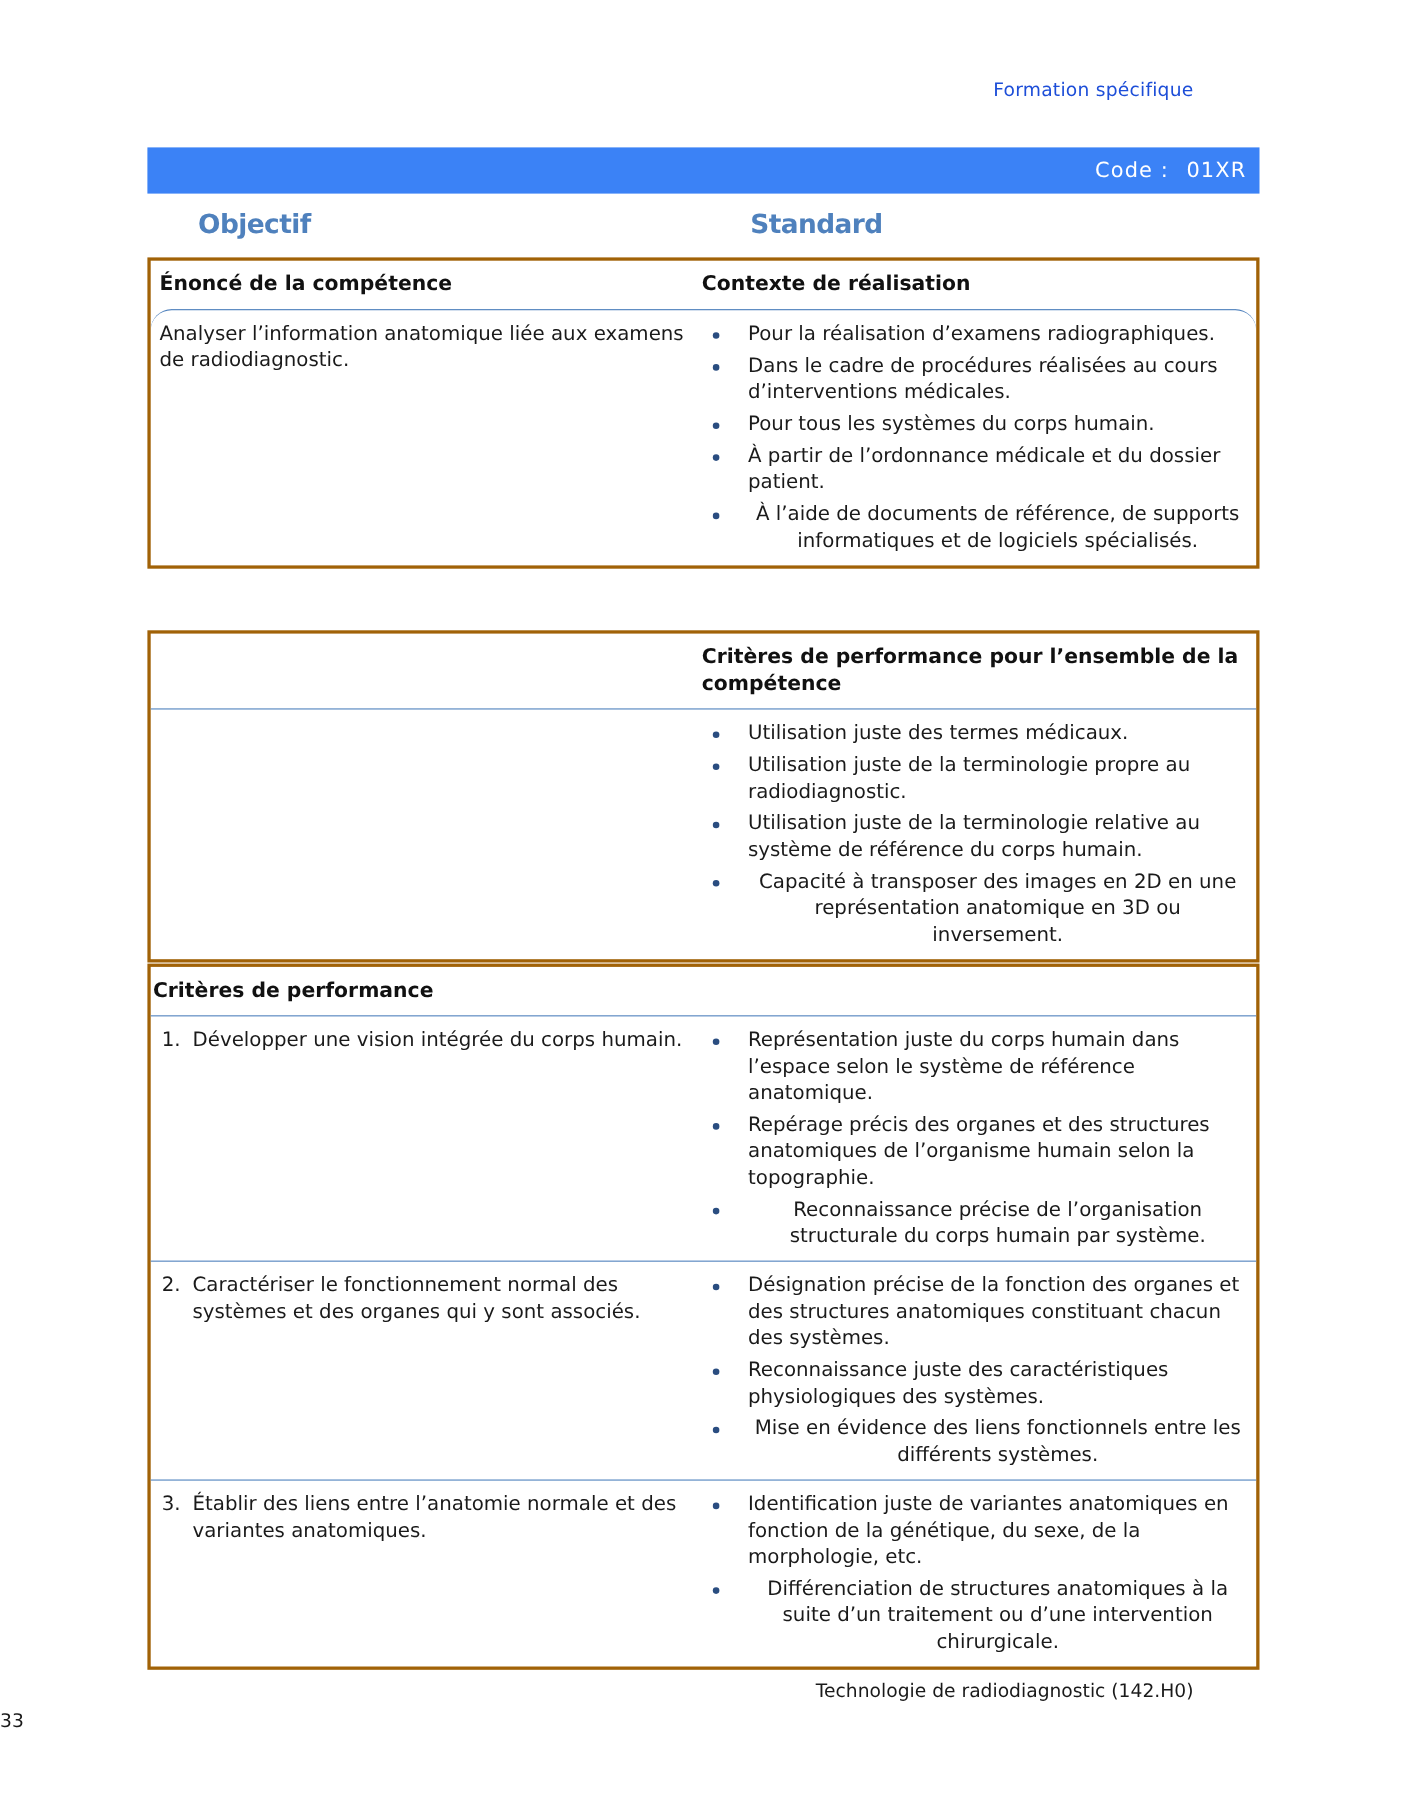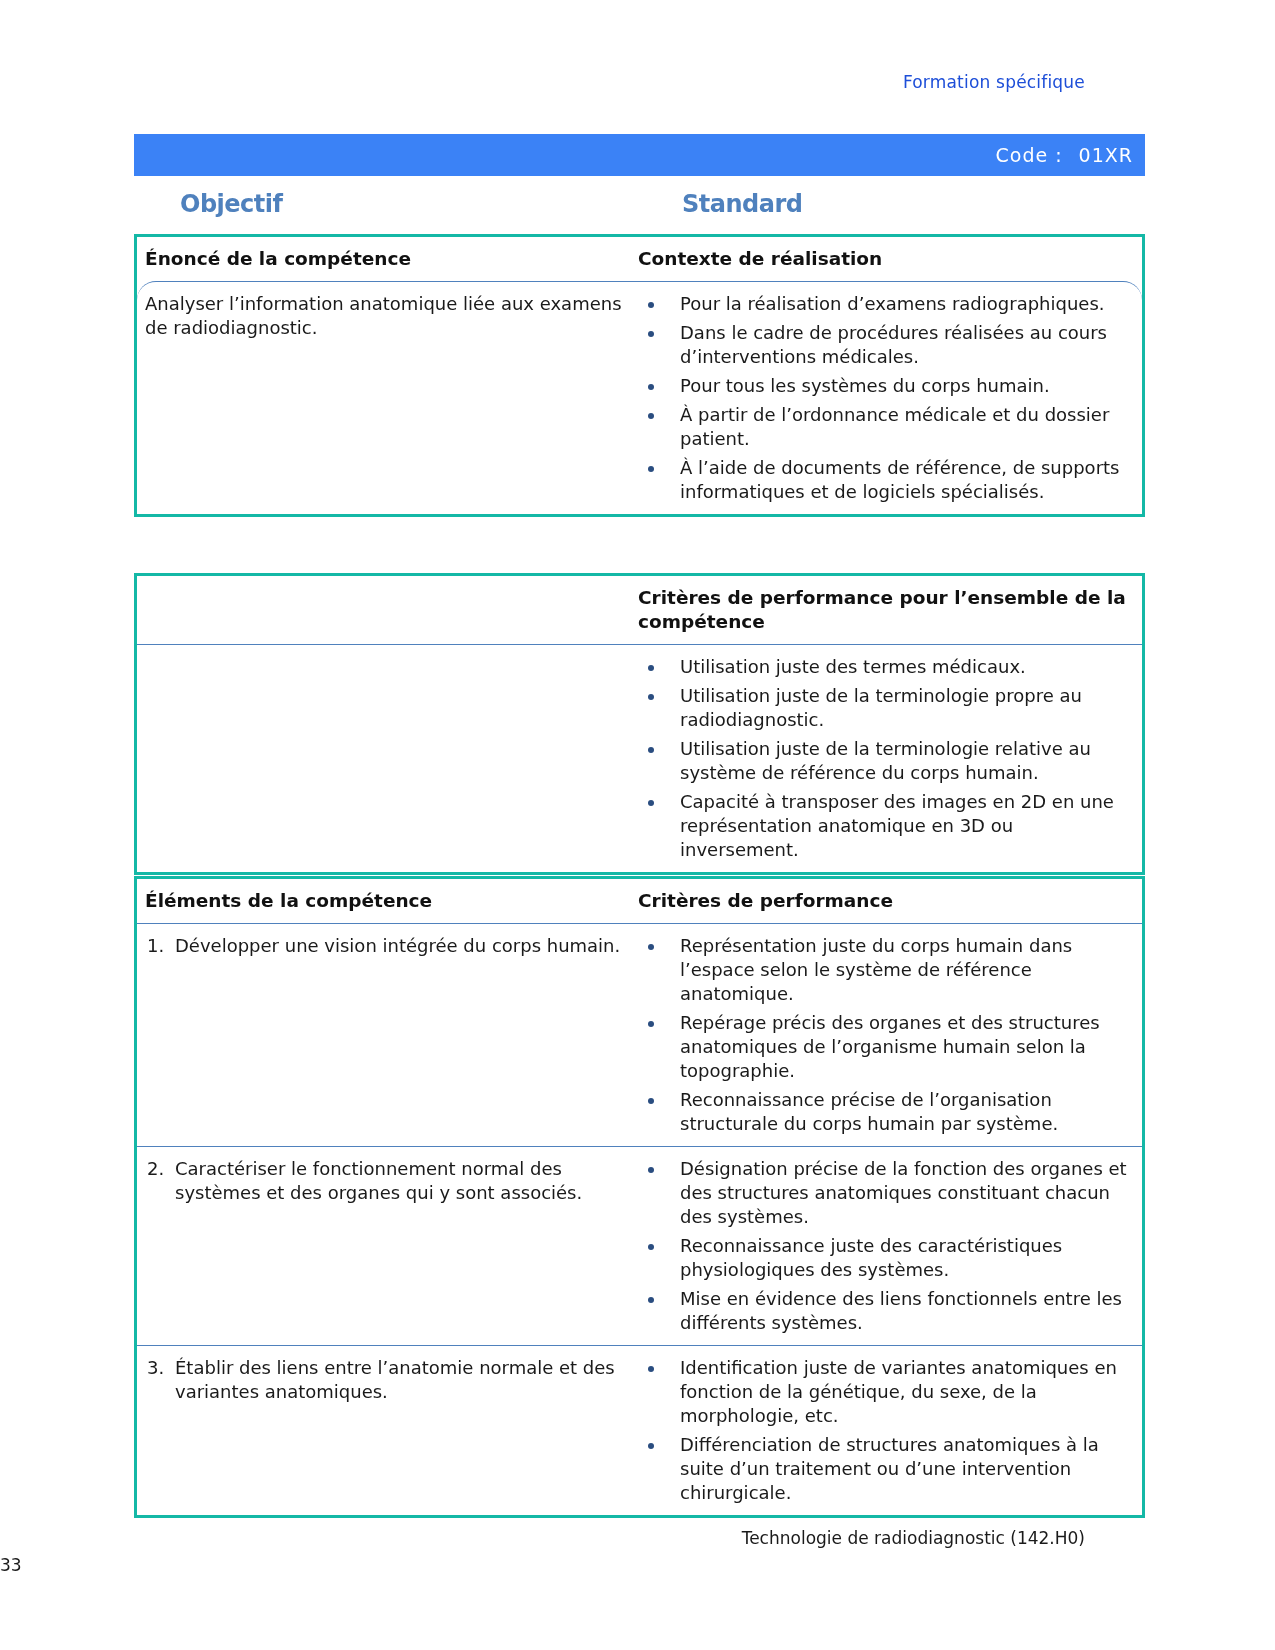--- a/index.html
+++ b/index.html
@@ -9,35 +9,35 @@
     .running-header { position: absolute; top: 72px; right: 190px; color: #1d4ed8; font-size: 17px; letter-spacing: 0.2px; }
 
     .code-bar { position: absolute; top: 134px; left: 134px; width: 1011px; height: 42px; background: #3b82f6; color: #ffffff; font-size: 19px; letter-spacing: 1px; text-align: right; padding-right: 12px; line-height: 42px; }
     .code-bar .code-value { margin-left: 16px; }
 
     .section-titles { position: absolute; top: 190px; left: 134px; width: 1011px; height: 36px; }
     .section-title { position: absolute; top: 0; font-family: "DejaVu Sans", sans-serif; font-weight: bold; color: #4f81bd; font-size: 24px; letter-spacing: -0.5px; margin-left: 36px; }
     .section-title.objectif { left: 10px; }
     .section-title.standard { left: 512px; }
 
-    .box { position: absolute; left: 134px; width: 1011px; border: 3px solid #14b8a6; }
+    .box { position: absolute; left: 134px; width: 1011px; border: 3px solid #a16207; }
     .box .row { display: flex; border-top: 1px solid #4f81bd; }
     .box .row:first-child { border-top: none; }
     .col-left { width: 499px; padding: 6px 8px 6px 8px; }
     .col-right { flex: 1; padding: 6px 8px 6px 2px; }
 
     .hdr { font-weight: bold; font-size: 18.5px; line-height: 24px; color: #111; }
     .hdr-row .col-left, .hdr-row .col-right { padding-top: 10px; padding-bottom: 10px; }
 
     .plain { font-size: 18px; line-height: 24px; }
 
     ul.bullets { list-style: none; }
     ul.bullets li { position: relative; padding-left: 42px; font-size: 18px; line-height: 24px; margin-bottom: 5px; }
     ul.bullets li::before { content: ""; position: absolute; left: 10px; top: 10px; width: 6px; height: 6px; border-radius: 50%; background: #2a4d80; }
-    ul.bullets li:last-child { margin-bottom: 0; }
+    ul.bullets li:last-child { margin-bottom: 0; text-align: center; }
 
     ol.numbered { list-style: none; }
     ol.numbered li { position: relative; padding-left: 30px; font-size: 18px; line-height: 24px; }
     ol.numbered li .num { position: absolute; left: 2px; top: 0; }
 
     .footer-title { position: absolute; top: 1528px; right: 190px; font-size: 17px; }
     .page-number { position: absolute; top: 1555px; left: 0; width: 1275px; font-size: 17px; }
   </style>
 </head>
 <body>
@@ -85,21 +85,20 @@
         <li>Utilisation juste de la terminologie propre au radiodiagnostic.</li>
         <li>Utilisation juste de la terminologie relative au système de référence du corps humain.</li>
         <li>Capacité à transposer des images en 2D en une représentation anatomique en 3D ou inversement.</li>
       </ul>
     </div>
   </div>
 </div>
 
 <div class="box" style="top:876px;">
   <div class="row hdr-row">
-    <div class="col-left hdr">Éléments de la compétence</div>
     <div class="col-right hdr">Critères de performance</div>
   </div>
 
   <div class="row" style="padding-bottom:4px;">
     <div class="col-left" style="padding-top:10px;">
       <ol class="numbered">
         <li><span class="num">1.</span><span>Développer une vision intégrée du corps humain.</span></li>
       </ol>
     </div>
     <div class="col-right" style="padding-top:10px;">

